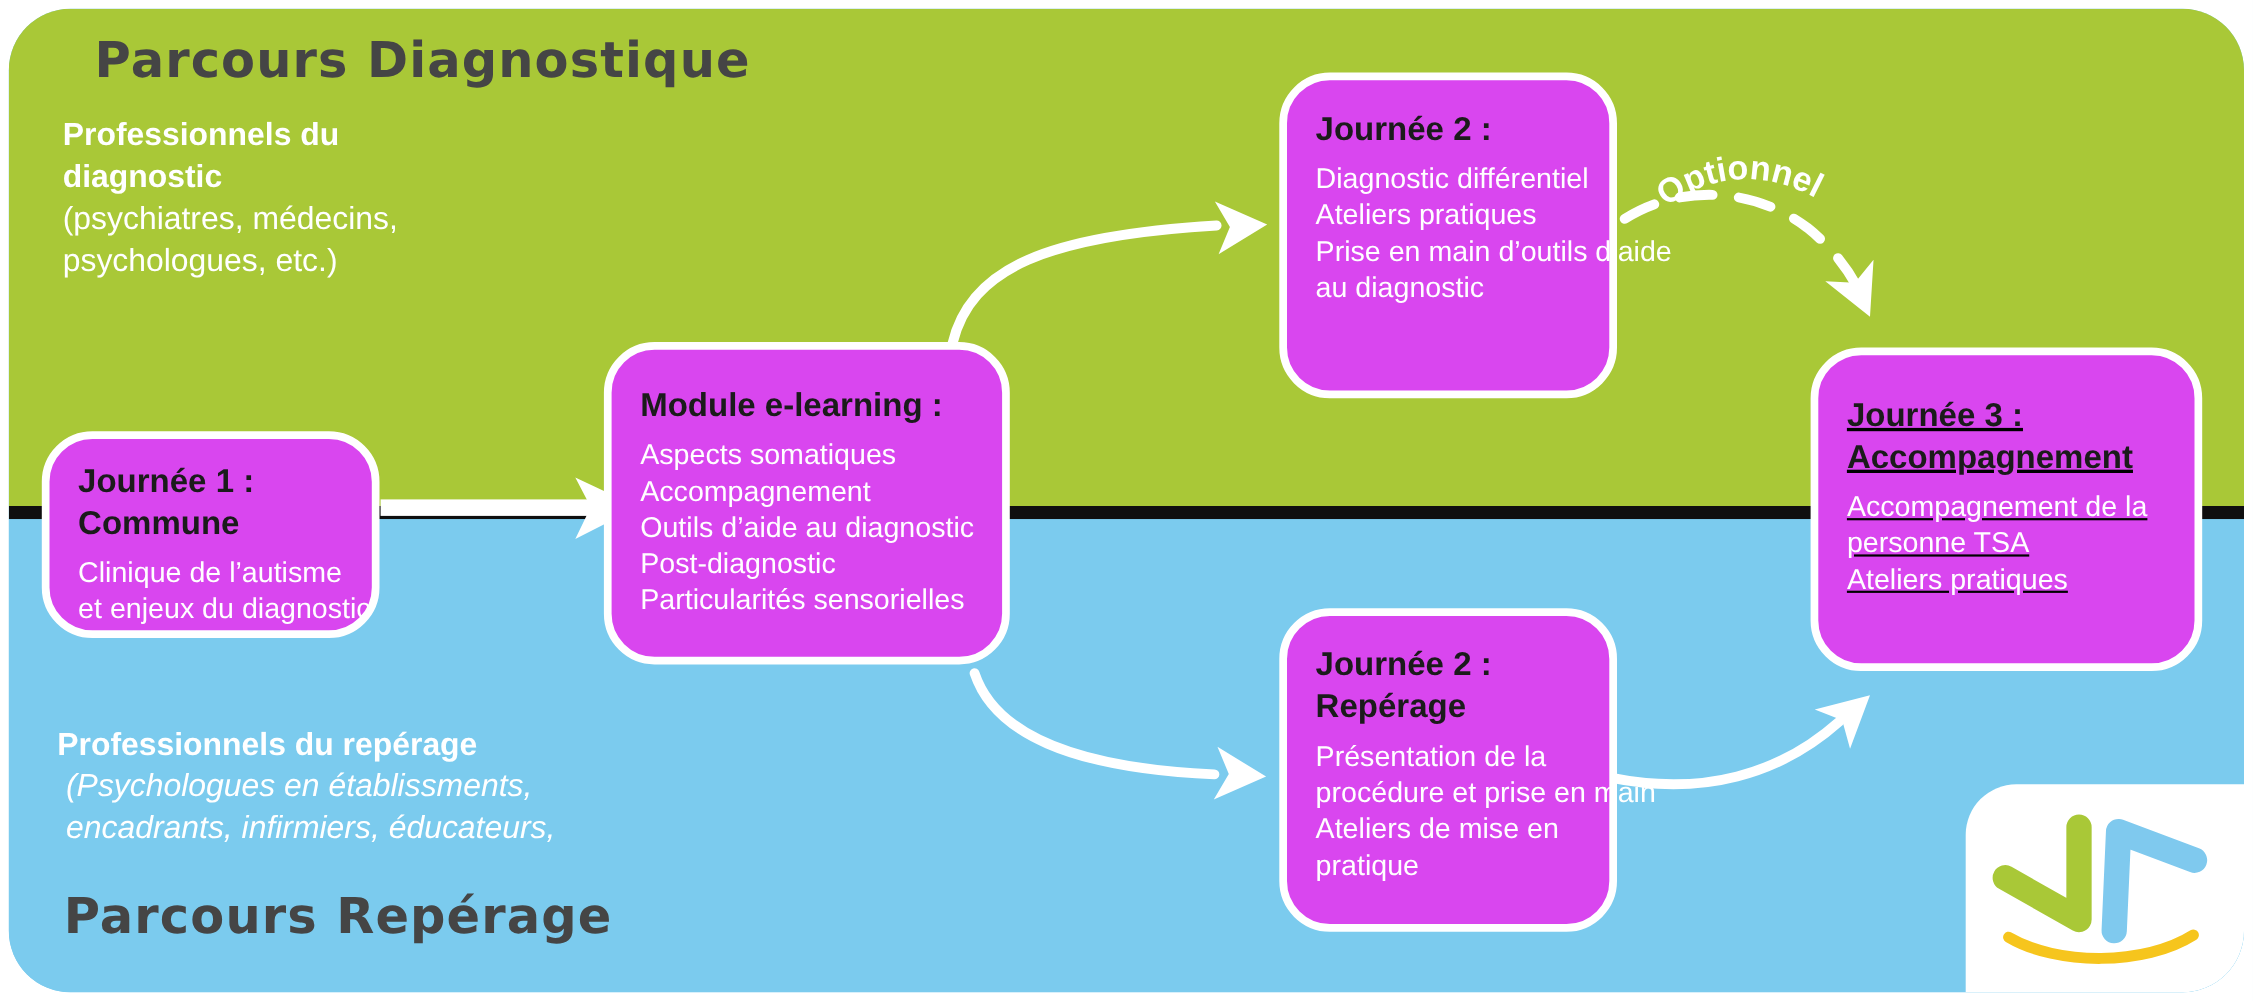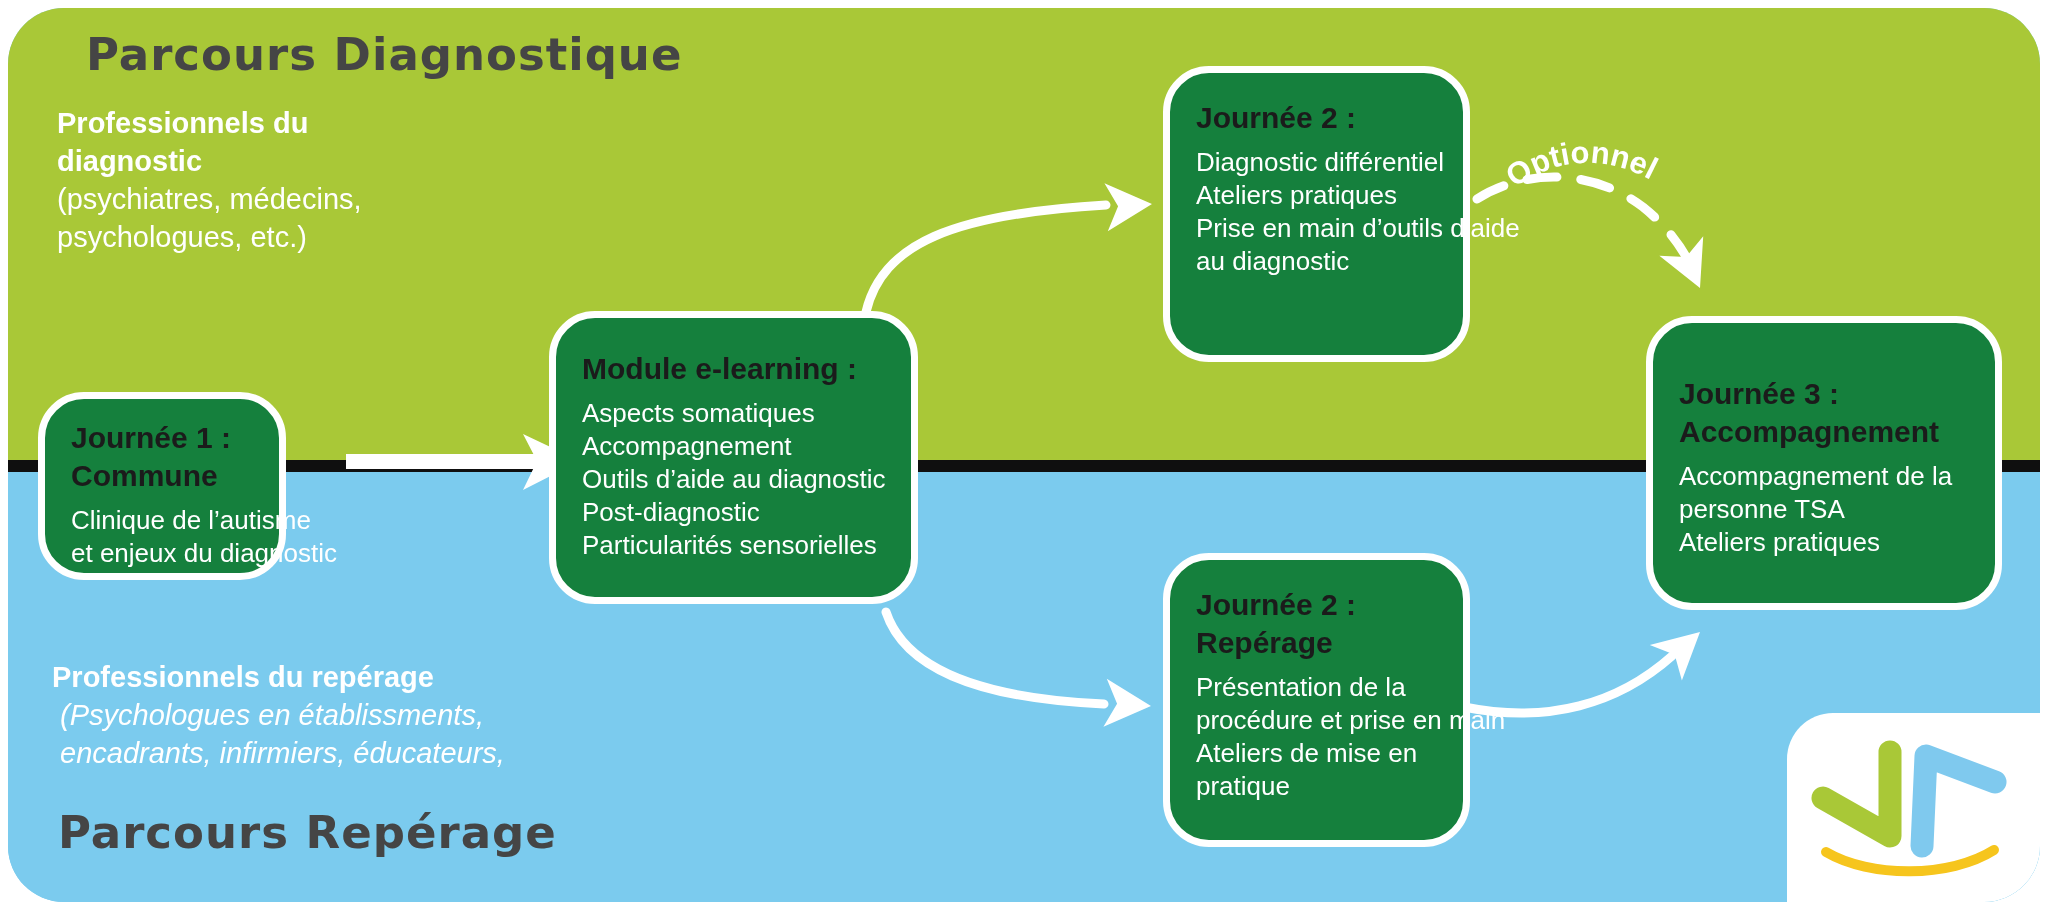--- a/index.html
+++ b/index.html
@@ -18,21 +18,21 @@
     position:absolute;right:0;bottom:0;width:253px;height:189px;
     background:#ffffff;border-top-left-radius:46px;
   }
   .big-title{
     position:absolute;color:#454545;font-weight:bold;font-size:45px;
     letter-spacing:1px;white-space:nowrap;font-family:"DejaVu Sans","Liberation Sans",sans-serif;
   }
   .audience{position:absolute;color:#ffffff;font-size:29px;line-height:38px;white-space:nowrap;}
   .aud-bold .line{font-weight:bold;}
   .pbox{
-    position:absolute;background:#15803d;border:7px solid #ffffff;border-radius:46px;
+    position:absolute;background:#d946ef;border:7px solid #ffffff;border-radius:46px;
     box-sizing:border-box;padding:20px 26px;
   }
   .pbox .box-title{color:#1b1b1b;font-weight:bold;font-size:30px;line-height:38px;white-space:nowrap;}
   .pbox .box-body{color:#ffffff;font-size:26px;line-height:33px;margin-top:9px;white-space:nowrap;}
   .arrow-layer{position:absolute;left:0;top:0;width:2048px;height:910px;pointer-events:none;}
   .logo{position:absolute;left:1800px;top:720px;width:220px;height:170px;}
 </style>
 </head>
 <body>
 
@@ -91,21 +91,21 @@
       <path d="M 886 612 C 904 666 972 698 1104 704" fill="none" stroke="#ffffff" stroke-width="9" stroke-linecap="round"></path>
       <path d="M0 0 L-46 -24 L-34 0 L-46 24 Z" fill="#ffffff" transform="translate(1151,706) rotate(4)"></path>
     </g>
 
     <g>
       <path d="M 1464 707 C 1548 724 1618 704 1672 656" fill="none" stroke="#ffffff" stroke-width="9" stroke-linecap="round"></path>
       <path d="M0 0 L-46 -24 L-34 0 L-46 24 Z" fill="#ffffff" transform="translate(1700,632) rotate(-42)"></path>
     </g>
   </svg>
 
-  <div class="pbox" style="left:38px;top:392px;width:248px;height:188px;">
+  <div class="pbox" style="left:38px;top:392px;width:307px;height:188px;">
     <div class="box-title">
         <div class="line">Journée 1 :</div>
         <div class="line">Commune</div>
       </div>
     <div class="box-body">
         <div class="line">Clinique de l’autisme</div>
         <div class="line">et enjeux du diagnostic</div>
       </div>
   </div>
 
@@ -140,21 +140,21 @@
         <div class="line">Repérage</div>
       </div>
     <div class="box-body">
         <div class="line">Présentation de la</div>
         <div class="line">procédure et prise en main</div>
         <div class="line">Ateliers de mise en</div>
         <div class="line">pratique</div>
       </div>
   </div>
 
-  <div class="pbox" style="left:1646px;top:316px;width:356px;height:294px;padding-top:52px;">
+  <div class="pbox" style="left:1646px;top:316px;width:356px;height:294px;padding-top:36px;text-decoration:underline;">
     <div class="box-title">
         <div class="line">Journée 3 :</div>
         <div class="line">Accompagnement</div>
       </div>
     <div class="box-body">
         <div class="line">Accompagnement de la</div>
         <div class="line">personne TSA</div>
         <div class="line">Ateliers pratiques</div>
       </div>
   </div>

